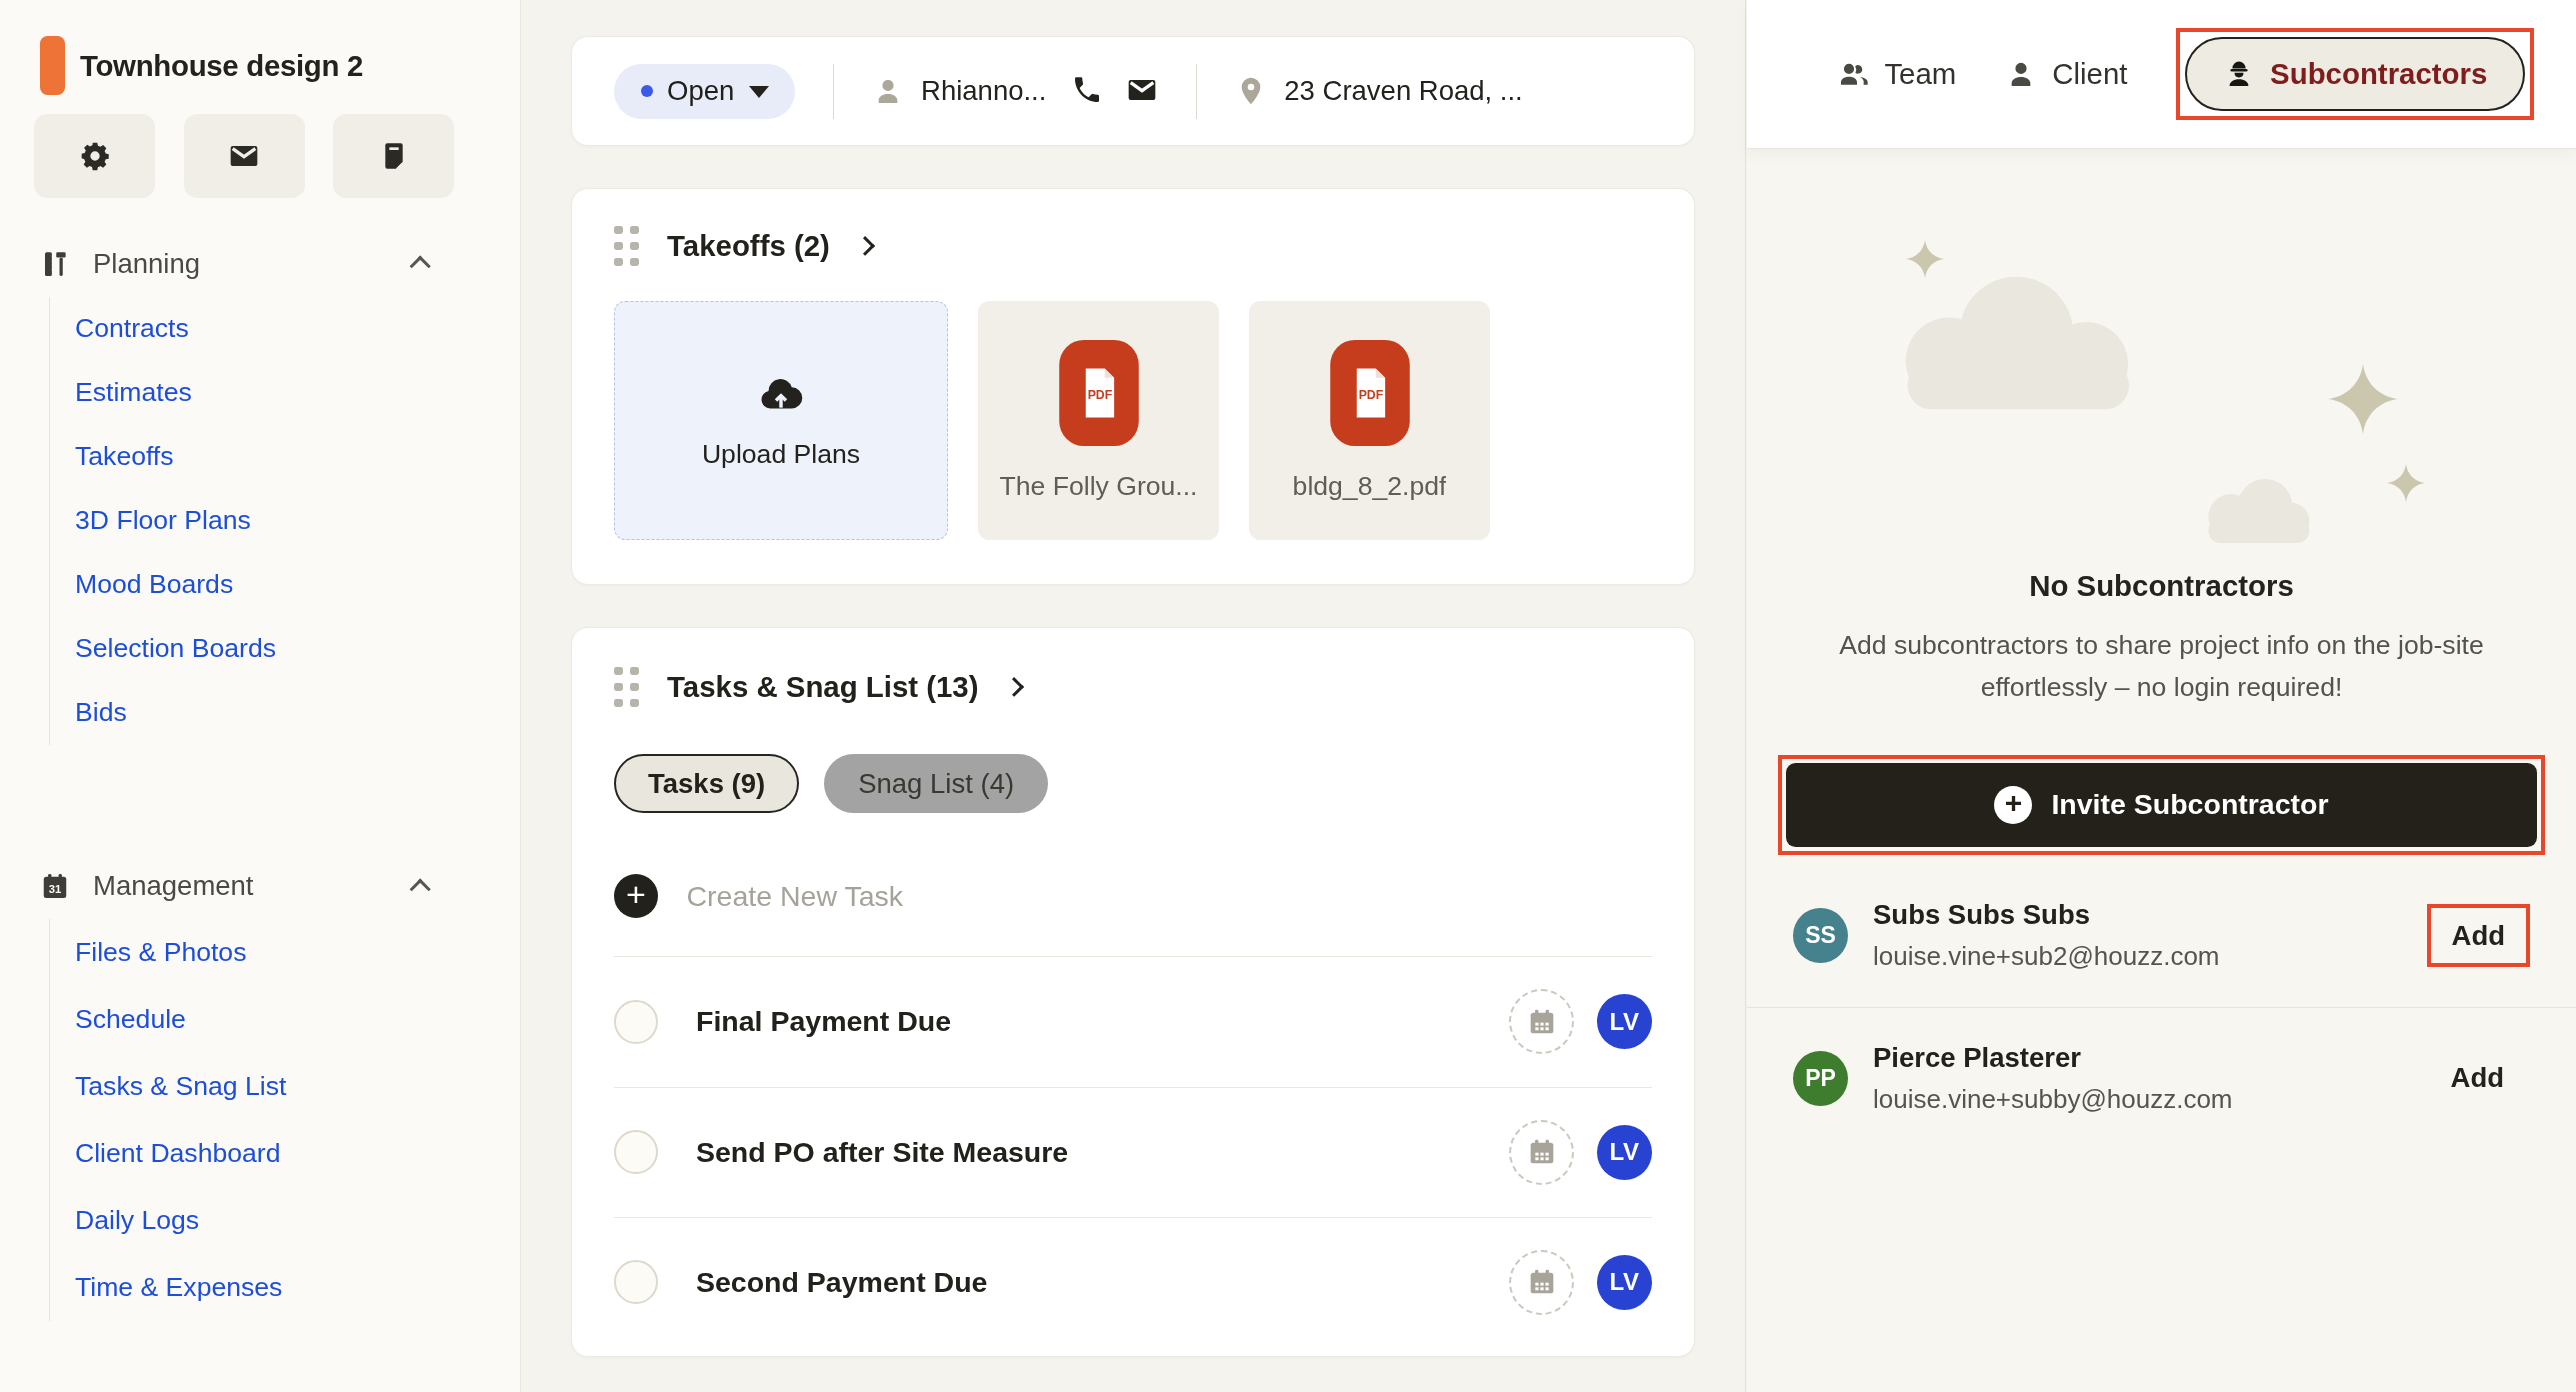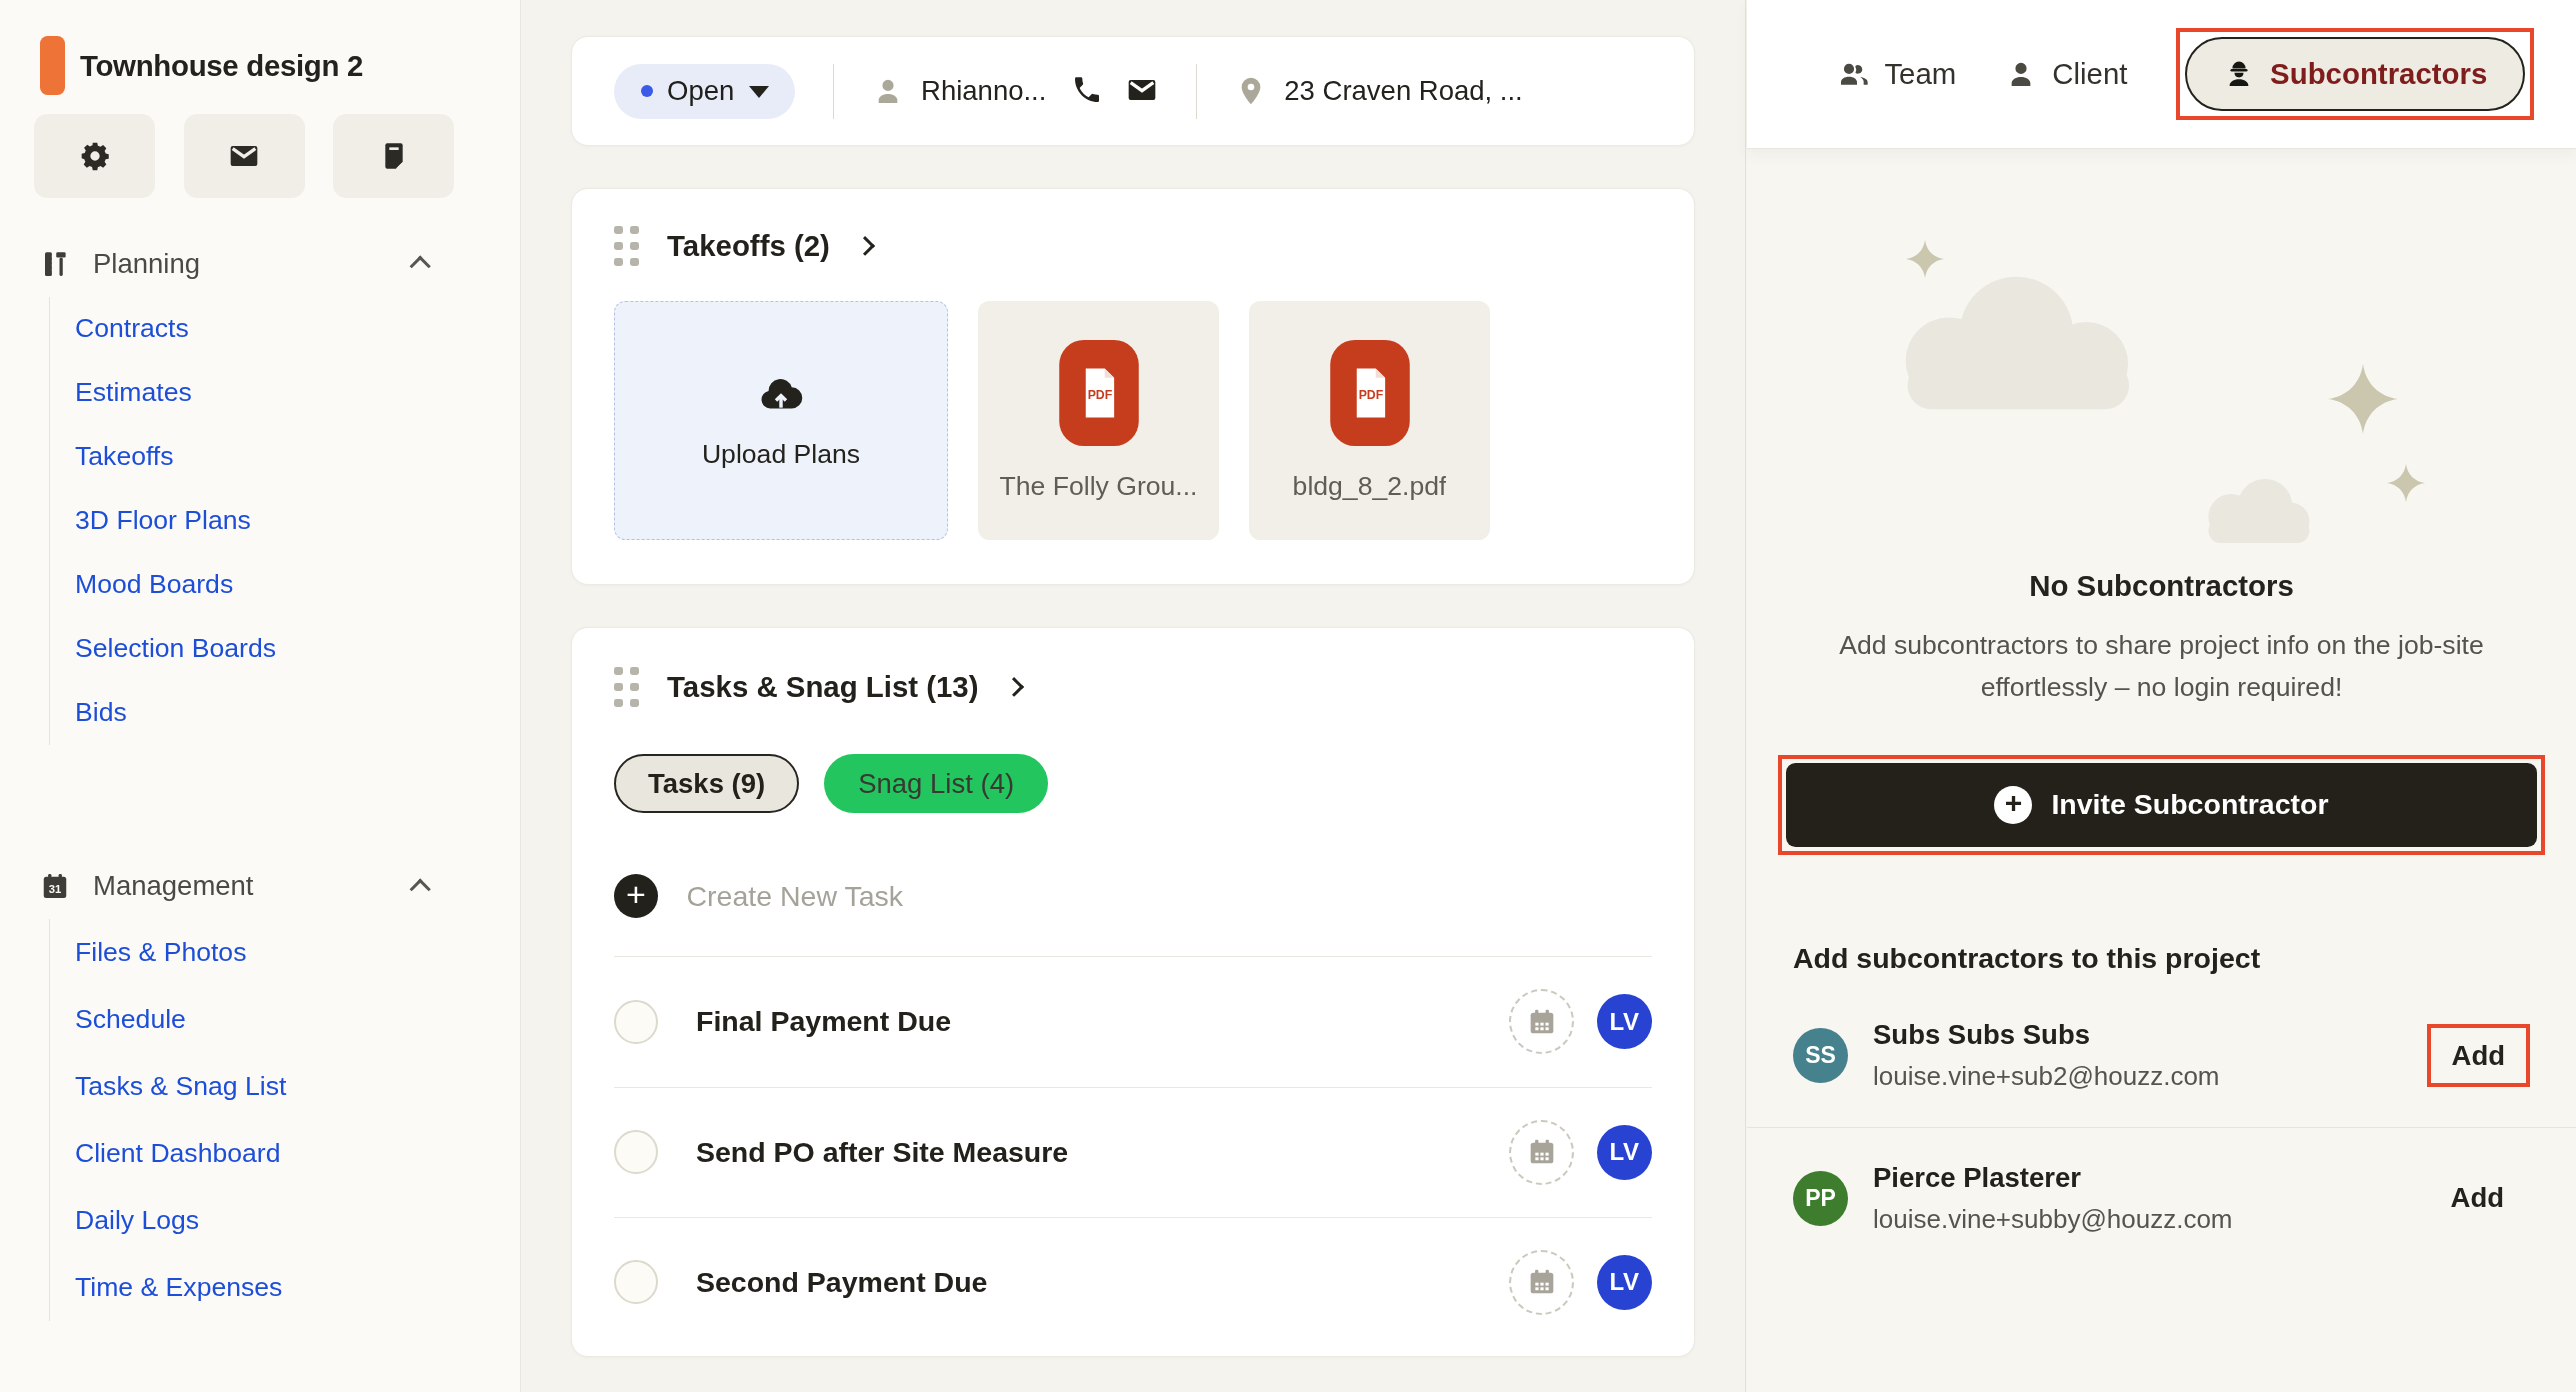--- a/index.html
+++ b/index.html
@@ -101,21 +101,21 @@
     display: flex; flex-direction: column; align-items: center; justify-content: center; gap: 25px;
   }
   .pdf-badge { color: #c63d1e; height: 106px; }
   .pdf-badge svg { width: 80px; height: 106px; }
   .file-name { font-size: 26.6px; color: #5e5d56; max-width: 247px; white-space: nowrap; overflow: hidden; }
 
   .tasks-card { margin-top: 42px; padding: 38px 42px 9.5px; }
   .tab-row { display: flex; gap: 25px; margin-top: 46px; }
   .tab-pill { height: 59px; padding: 0 32px; border-radius: 949px; display: flex; align-items: center; font-size: 27.5px; }
   .tab-pill.active { background: #e9e7dd; border: 2.8px solid #26251f; font-weight: 600; color: #22211b; }
-  .tab-pill.inactive { background: #22c55e; border: 2.8px solid transparent; color: #393831; }
+  .tab-pill.inactive { background: #a3a3a3; border: 2.8px solid transparent; color: #393831; }
   .create-row { display: flex; align-items: center; gap: 28.5px; margin-top: 61px; cursor: text; }
   .plus-circle {
     width: 44px; height: 44px; border-radius: 50%; background: #22211b; color: #fff;
     display: flex; align-items: center; justify-content: center; font-size: 34px; line-height: 1; padding-bottom: 3.8px;
   }
   .create-label { font-size: 28.5px; color: #a5a299; }
   .hdiv { height: 0.9px; background: #e9e7df; margin-top: 38px; }
   .task-row { display: flex; align-items: center; height: 130px; }
   .task-row + .task-row { border-top: 0.9px solid #eae8e1; }
   .task-check {
@@ -486,21 +486,20 @@
     <p class="empty-desc">Add subcontractors to share project info on the job-site effortlessly – no login required!</p>
 
     <span class="annotation-box invite-annotation" style="border-color: rgb(232, 71, 44);">
       <button class="invite-btn">
         <span class="plus-disc">+</span>
         <span>Invite Subcontractor</span>
       </button>
     </span>
 
 
-    <h4 class="add-heading">Add subcontractors to this project</h4>
 
     <div class="sub-list">
       <div class="sub-row">
         <span class="avatar" style="background: rgb(70, 130, 142);">SS</span>
         <span class="sub-info">
           <span class="sub-name" style="display:block">Subs Subs Subs</span>
           <span class="sub-email" style="display:block">louise.vine+sub2@houzz.com</span>
         </span>
         <span class="annotation-box add-annotation ml-auto" style="border-color: rgb(232, 71, 44);">
           <button class="add-link">Add</button>

